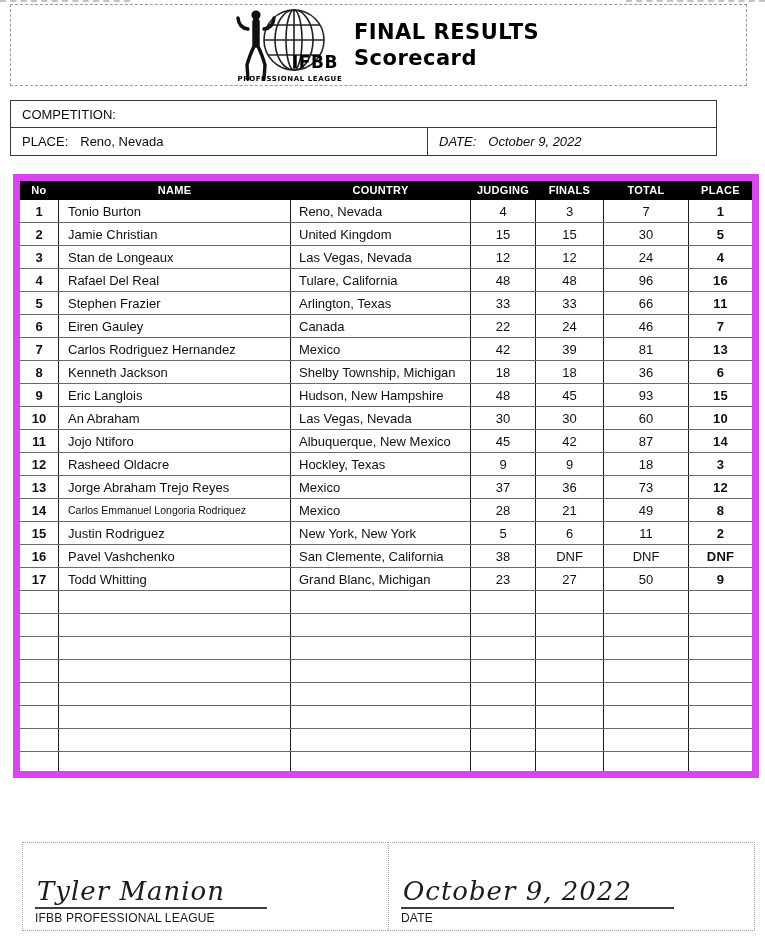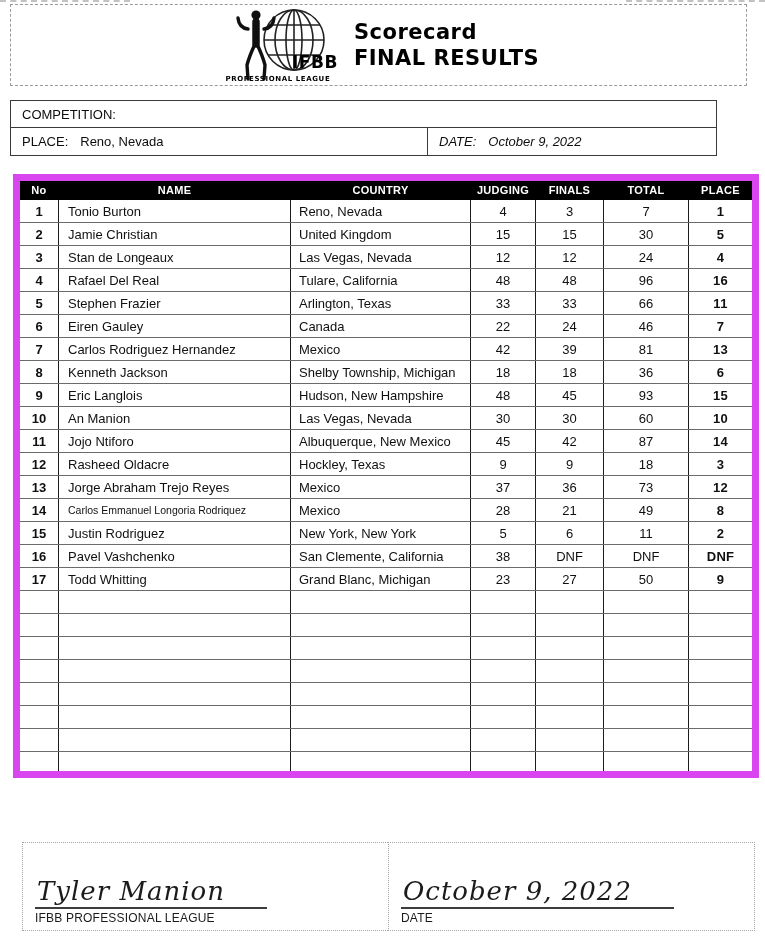--- a/index.html
+++ b/index.html
@@ -20,21 +20,21 @@
     display:flex; align-items:center; justify-content:center; gap:16px;
   }
   .logo { position:relative; width:120px; height:78px; flex:0 0 auto; }
   .logo svg { position:absolute; left:0; top:0; }
   .logo-ifbb {
     position:absolute; right:0px; bottom:12px;
     font-family:"DejaVu Sans", sans-serif; font-weight:bold; font-size:17px;
     letter-spacing:0.5px; color:#000;
   }
   .logo-sub {
-    position:absolute; left:0; bottom:1px; width:100%; text-align:center;
+    position:absolute; left:12px; bottom:1px; width:100%; text-align:center;
     font-size:7px; font-weight:bold; letter-spacing:0.6px; color:#000;
     font-family:"DejaVu Sans", sans-serif; white-space:nowrap;
   }
   .title-block { font-family:"DejaVu Sans", sans-serif; font-weight:bold; color:#000; }
   .title-line { font-size:21px; line-height:26px; letter-spacing:0.5px; }
 
   
   .competition-box {
     position:absolute; left:10px; top:100px; width:707px; height:56px;
     border:1.5px solid #3a3a3a; background:#fff;
@@ -112,22 +112,22 @@
           <path d="M46,23 q9,-1 10,-11"></path>
           <path d="M38,16 L38,38" stroke-width="7.5"></path>
           <path d="M37,38 q-6,13 -8,21 l1,14"></path>
           <path d="M39,38 q6,13 8,21 l-1,14"></path>
         </g>
       </svg>
       <div class="logo-ifbb">IFBB</div>
       <div class="logo-sub">PROFESSIONAL LEAGUE</div>
     </div>
     <div class="title-block">
+      <div class="title-line">FINAL RESULTS</div>
       <div class="title-line">Scorecard</div>
-      <div class="title-line">FINAL RESULTS</div>
     </div>
   </div>
 
   <div class="competition-box">
     <div class="comp-row first">
       <div class="comp-cell">
         <span class="lbl">COMPETITION:</span>
       </div>
     </div>
     <div class="comp-row">
@@ -240,21 +240,21 @@
           <td class="c-no">9</td>
           <td class="c-name">Eric Langlois</td>
           <td class="c-country">Hudson, New Hampshire</td>
           <td class="c-score">48</td>
           <td class="c-score">45</td>
           <td class="c-score">93</td>
           <td class="c-place">15</td>
         </tr>
         <tr>
           <td class="c-no">10</td>
-          <td class="c-name">An Manion</td>
+          <td class="c-name">An Abraham</td>
           <td class="c-country">Las Vegas, Nevada</td>
           <td class="c-score">30</td>
           <td class="c-score">30</td>
           <td class="c-score">60</td>
           <td class="c-place">10</td>
         </tr>
         <tr>
           <td class="c-no">11</td>
           <td class="c-name">Jojo Ntiforo</td>
           <td class="c-country">Albuquerque, New Mexico</td>

